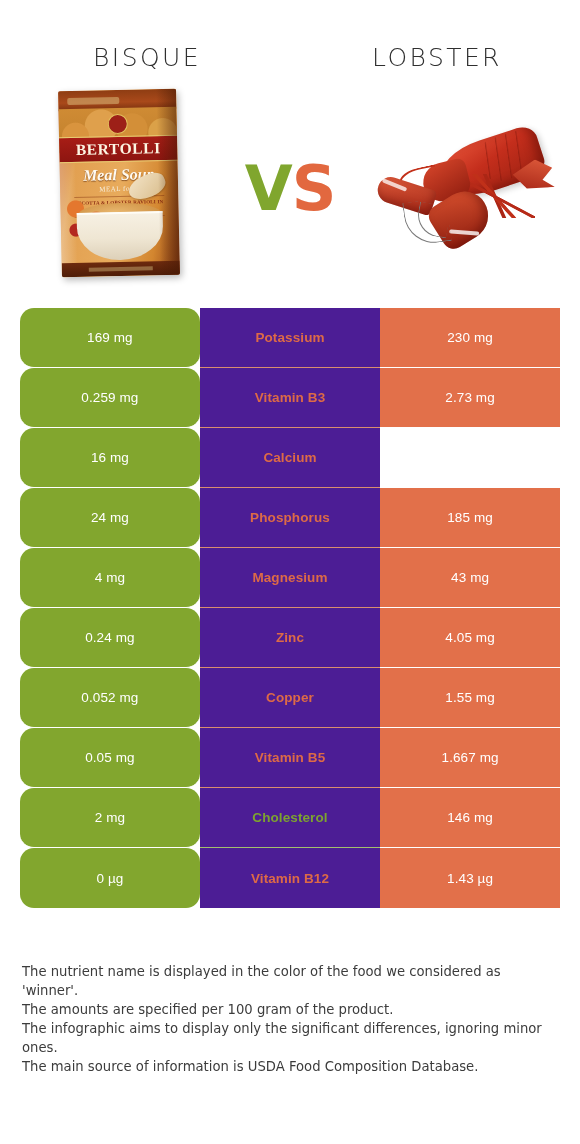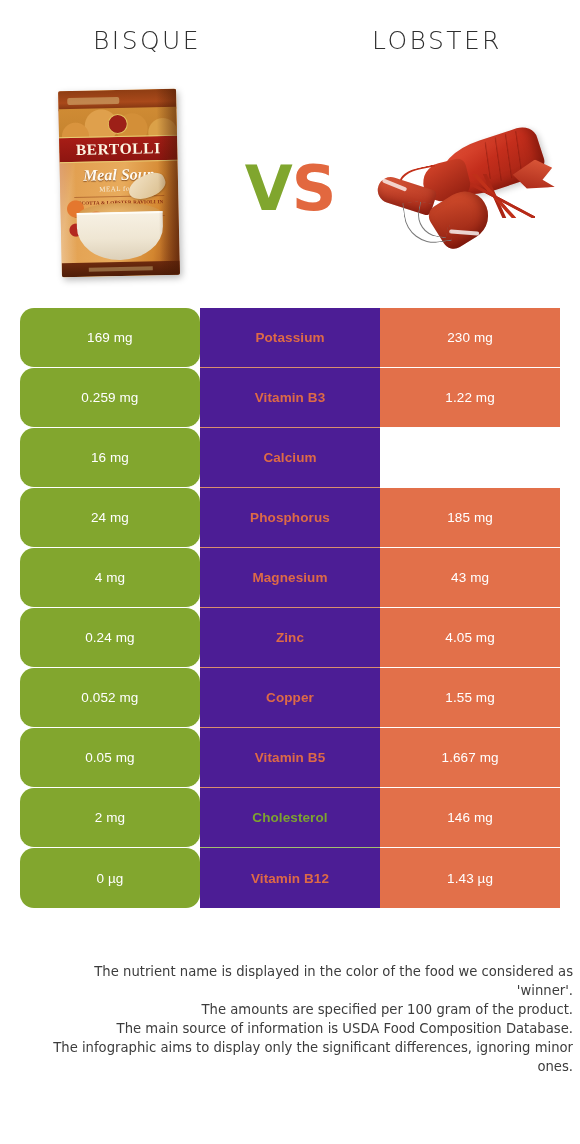--- a/index.html
+++ b/index.html
@@ -11,21 +11,21 @@
     width: 580px; height: 1144px;
     font-family: "Liberation Sans", sans-serif;
     overflow: hidden;
     position: relative;
   }
 
   
   .head-row {
     display: flex;
     height: 72px;
-    align-items: center;
+    align-items: flex-end;
   }
   .head-cell {
     flex: 0 0 50%;
     text-align: center;
     font-size: 25px;
     font-weight: 300;
     letter-spacing: 2.4px;
     color: #2f2f2f;
     text-transform: uppercase;
     font-family: "DejaVu Sans", sans-serif;
@@ -322,27 +322,26 @@
     color: #7da32f;
     border-bottom: 1px solid #a4bf6e;
   }
   .trow:last-child .cell.mid { border-bottom: none; }
 
   
   .footer {
     position: absolute;
     left: 0; right: 0;
     top: 962px;
-    text-align: right;
+    text-align: left;
     font-size: 13.2px;
     line-height: 19px;
     color: #3c3c3c;
-    padding: 0 7px;
+    padding: 0 22px;
     font-family: "DejaVu Sans", sans-serif;
-    margin-left: 46px;
   }
   .footer p { margin: 0; }
 </style>
 </head>
 <body>
 
 <div class="head-row">
   <div class="head-cell left">Bisque</div>
   <div class="head-cell right">Lobster</div>
 </div>
@@ -393,21 +392,21 @@
 
 <div class="table" id="nutrient-table">
     <div class="trow">
       <div class="cell left">169 mg</div>
       <div class="cell mid win-lobster">Potassium</div>
       <div class="cell right">230 mg</div>
     </div>
     <div class="trow">
       <div class="cell left">0.259 mg</div>
       <div class="cell mid win-lobster">Vitamin B3</div>
-      <div class="cell right">1.22 mg</div>
+      <div class="cell right">2.73 mg</div>
     </div>
     <div class="trow">
       <div class="cell left">16 mg</div>
       <div class="cell mid win-lobster">Calcium</div>
     </div>
     <div class="trow">
       <div class="cell left">24 mg</div>
       <div class="cell mid win-lobster">Phosphorus</div>
       <div class="cell right">185 mg</div>
     </div>
@@ -439,15 +438,15 @@
     <div class="trow">
       <div class="cell left">0 µg</div>
       <div class="cell mid win-lobster">Vitamin B12</div>
       <div class="cell right">1.43 µg</div>
     </div>
   </div>
 
 <div class="footer">
   <p>The nutrient name is displayed in the color of the food we considered as 'winner'.</p>
   <p>The amounts are specified per 100 gram of the product.</p>
+  <p>The infographic aims to display only the significant differences, ignoring minor ones.</p>
   <p>The main source of information is USDA Food Composition Database.</p>
-  <p>The infographic aims to display only the significant differences, ignoring minor ones.</p>
 </div>
 
 </body></html>

